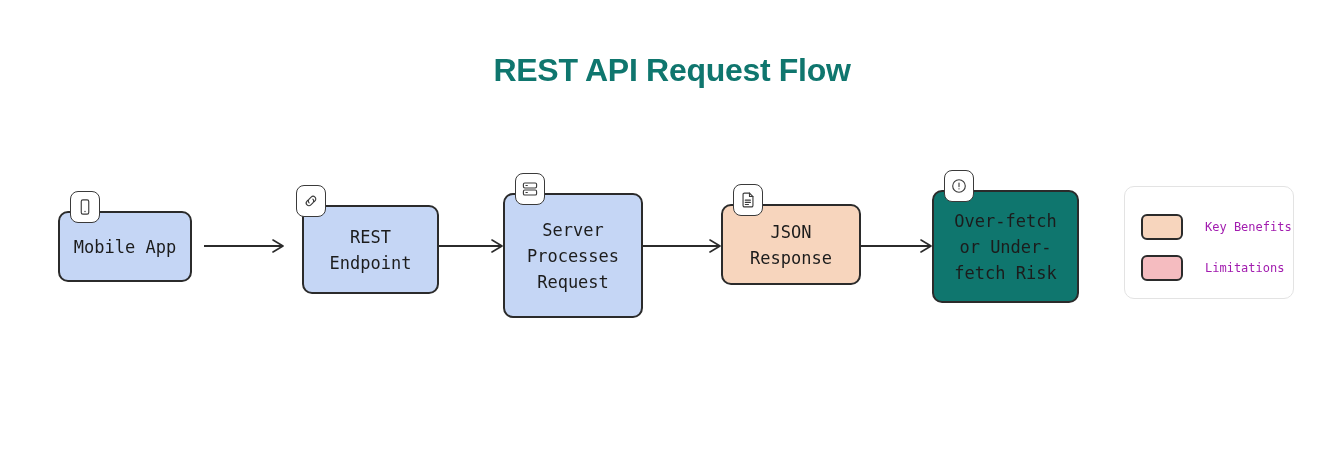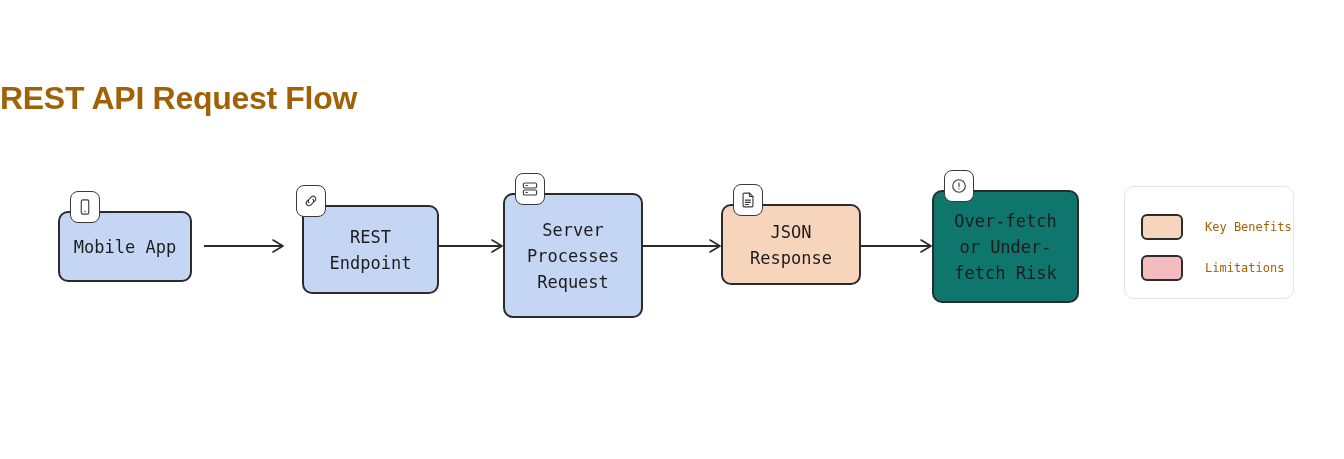--- a/index.html
+++ b/index.html
@@ -19,28 +19,27 @@
     position: absolute;
     inset: 0;
   }
 
   
   .title {
     position: absolute;
     left: 0;
     top: 52px;
     width: 1344px;
-    text-align: left;
+    text-align: center;
     font-family: "Liberation Sans", sans-serif;
     font-size: 32px;
     font-weight: bold;
     letter-spacing: -0.3px;
-    color: #a16207;
+    color: #0f766e;
     white-space: pre;
-    margin-top: 28px;
   }
 
   
   .node {
     position: absolute;
     box-sizing: border-box;
     border: 2px solid #2b2b2b;
     border-radius: 10px;
     display: flex;
     align-items: center;
@@ -100,21 +99,21 @@
     height: 26px;
     box-sizing: border-box;
     border: 2px solid #2b2b2b;
     border-radius: 6px;
     flex: none;
   }
   .legend-label {
     margin-left: 22px;
     font-family: "DejaVu Sans Mono", monospace;
     font-size: 12px;
-    color: #a16207;
+    color: #a21caf;
     white-space: pre;
   }
 </style>
 </head>
 <body>
 
 <div id="canvas">
 
   <div class="title">REST API Request Flow</div>
 

